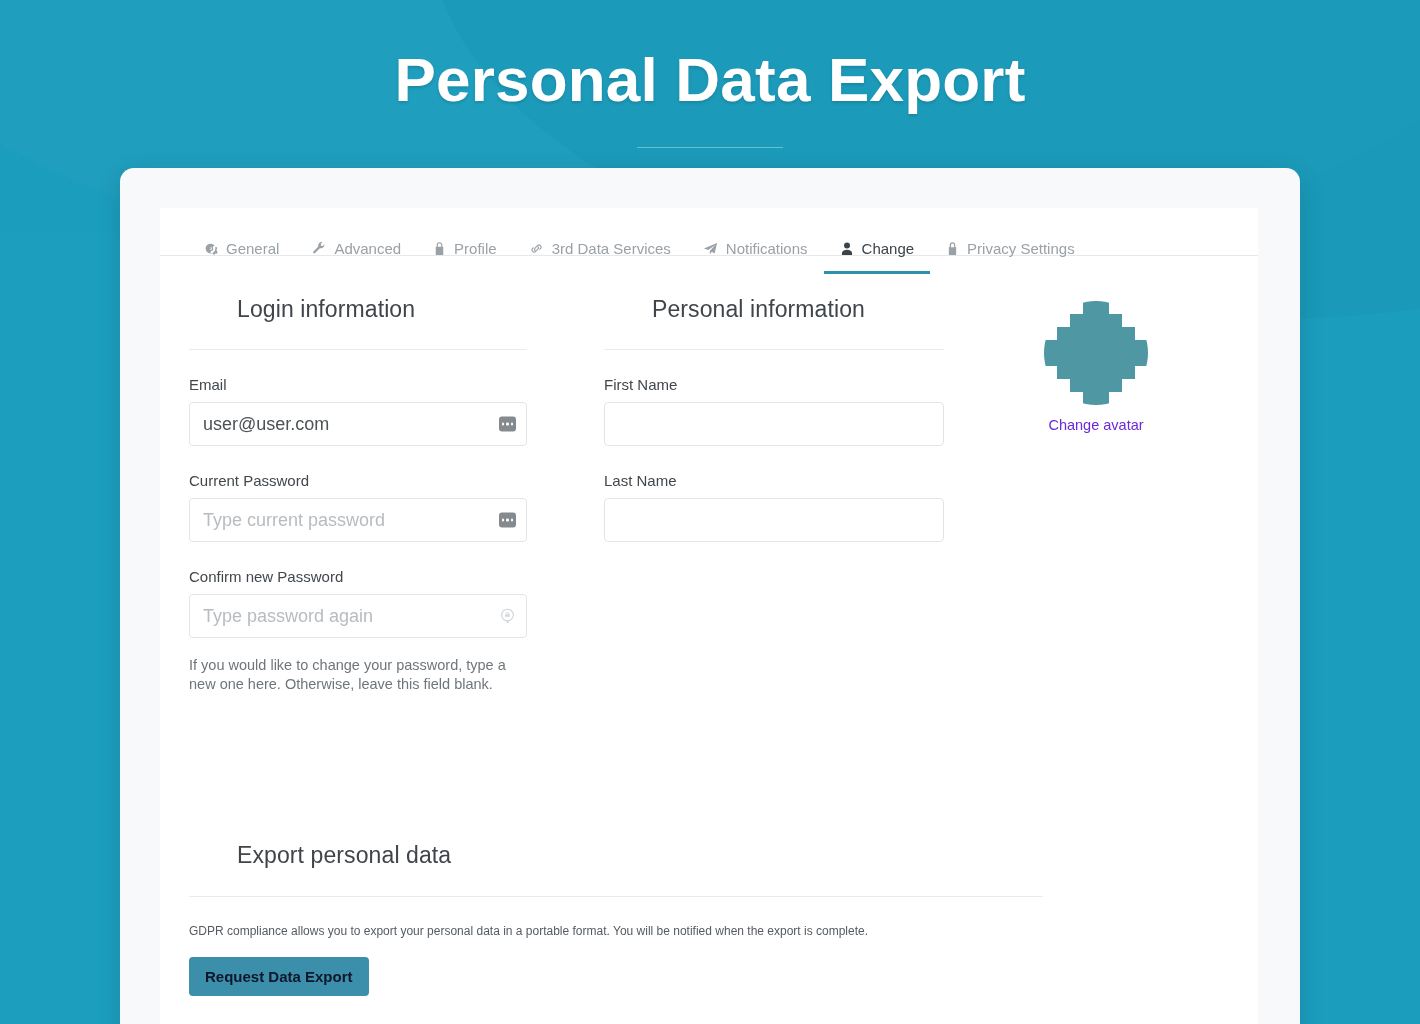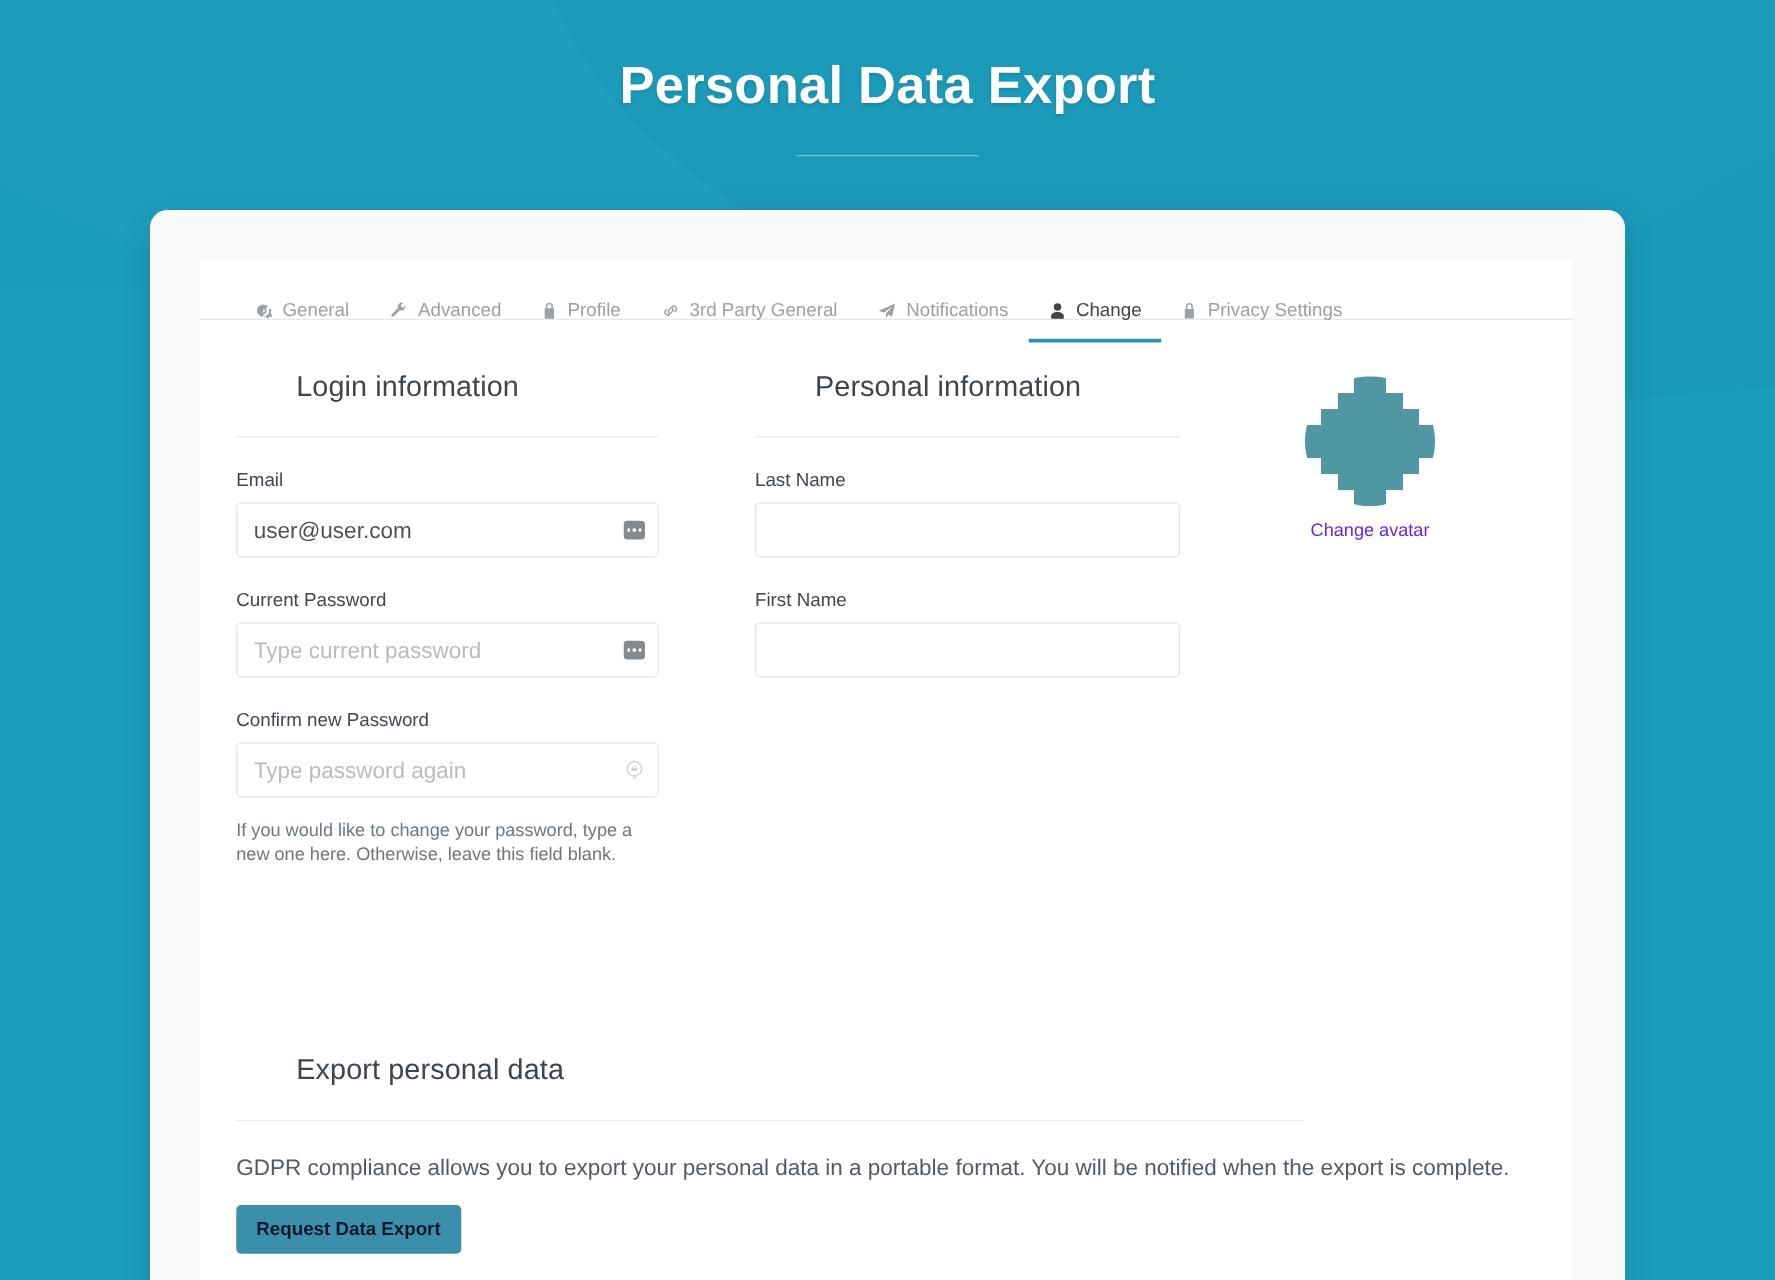--- a/index.html
+++ b/index.html
@@ -56,21 +56,21 @@
 
   
   .page-header {
     position: relative;
     z-index: 2;
     text-align: center;
     padding-top: 44px;
   }
   .page-title {
     color: #ffffff;
-    font-size: 42px;
+    font-size: 62px;
     font-weight: bold;
     letter-spacing: .2px;
     text-shadow: 0 2px 3px rgba(0,0,0,.13);
   }
   .title-rule {
     width: 146px;
     height: 1px;
     margin: 32px auto 0;
     background: rgba(255,255,255,.35);
   }
@@ -226,21 +226,21 @@
     width: 1040px;
   }
   .export-rule {
     height: 1px;
     background: #e9ebec;
     margin-top: 27px;
     width: 854px;
   }
   .export-desc {
     margin-top: 27px;
-    font-size: 18px;
+    font-size: 12px;
     color: #555b60;
   }
   .btn-export {
     margin-top: 19px;
     display: inline-block;
     background: #3c8fab;
     color: #0f172a;
     font-family: "Liberation Sans", sans-serif;
     font-size: 15px;
     border: none;
@@ -320,21 +320,21 @@
         <span>Profile</span>
       </div>
 
       <div class="tab">
         <span class="tico">
           <svg width="15" height="15" viewBox="0 0 16 16">
               <path d="M6.3 10.8a2.8 2.8 0 010-4L8.6 4.5a2.8 2.8 0 114 4l-1 1-.8-.9 1-1a1.6 1.6 0 10-2.3-2.3L7.1 7.6a1.6 1.6 0 000 2.3l-.8.9z"></path>
               <path d="M9.7 5.2a2.8 2.8 0 010 4l-2.3 2.3a2.8 2.8 0 11-4-4l1-1 .8.9-1 1a1.6 1.6 0 102.3 2.3l2.4-2.3a1.6 1.6 0 000-2.3l.8-.9z"></path>
             </svg>
         </span>
-        <span>3rd Party General</span>
+        <span>3rd Data Services</span>
       </div>
 
       <div class="tab">
         <span class="tico">
           <svg width="15" height="15" viewBox="0 0 16 16">
               <path d="M15 2L1 8.1l4.6 1.6L13 4.2 7.2 10.6l.2 3.4 2-2.6 3 1.9z"></path>
             </svg>
         </span>
         <span>Notifications</span>
       </div>
@@ -406,28 +406,28 @@
         </div>
 
         <div class="help-text">If you would like to change your password, type a new one here. Otherwise, leave this field blank.</div>
       </div>
 
       <div class="col-right">
         <div class="section-title">Personal information</div>
         <div class="section-rule"></div>
 
         <div class="field">
-          <div class="field-label">Last Name</div>
+          <div class="field-label">First Name</div>
           <div class="input-wrap">
             <input class="text-input plain" type="text" value="" style="">
           </div>
         </div>
 
         <div class="field">
-          <div class="field-label">First Name</div>
+          <div class="field-label">Last Name</div>
           <div class="input-wrap">
             <input class="text-input plain" type="text" value="" style="">
           </div>
         </div>
       </div>
 
       <div class="col-avatar">
         <div class="avatar-block">
           <div class="avatar">
             <svg width="104" height="104" viewBox="0 0 8 8" shape-rendering="crispEdges">

